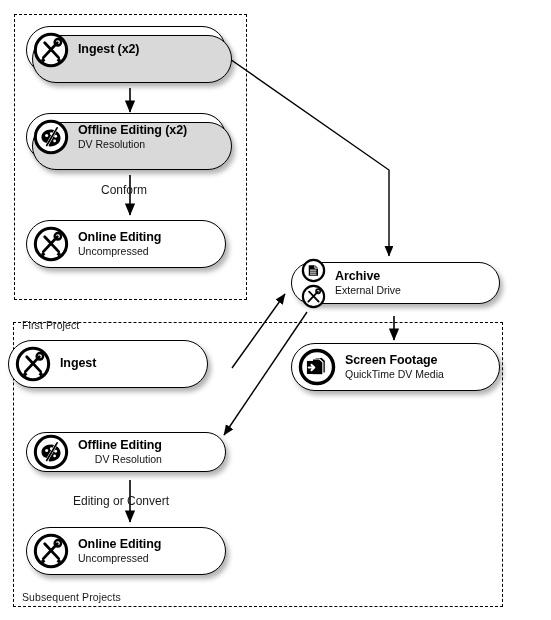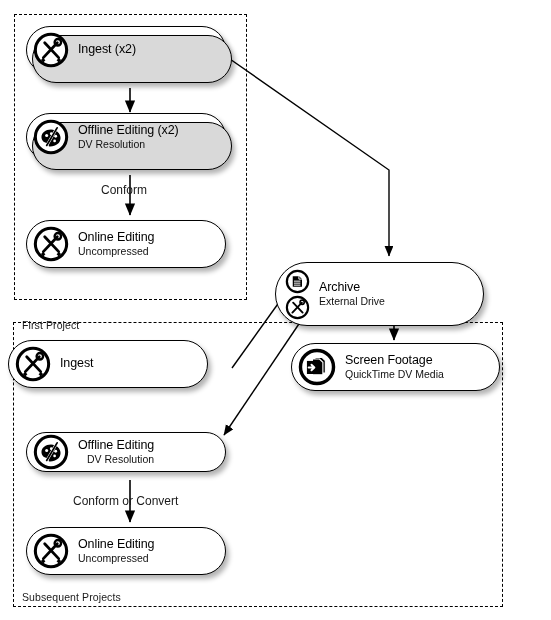--- a/index.html
+++ b/index.html
@@ -72,21 +72,21 @@
   }
   .node-text {
     display: flex;
     flex-direction: column;
     justify-content: center;
     margin-left: 9px;
     line-height: 1.08;
   }
   .node-title {
     font-size: 12.5px;
-    font-weight: normal;
+    font-weight: bold;
     color: #000000;
     white-space: nowrap;
     letter-spacing: -.1px;
   }
   .node-sub {
     font-size: 10.5px;
     font-weight: normal;
     color: #111111;
     white-space: nowrap;
     margin-top: 1px;
@@ -216,21 +216,21 @@
         <path d="M11.2 28.8 l-2.4 2.4 2.6 2.6 2.4-2.4 z" fill="#000"></path>
         <path d="M28.8 28.8 l2.4 2.4 -2.6 2.6 -2.4-2.4 z" fill="#000"></path>
       </svg>
     </span>
     <span class="node-text">
       <span class="node-title">Online Editing</span>
       <span class="node-sub">Uncompressed</span>
     </span>
   </div>
 
-  <div class="node" style="left:275px; top:262px; width:209px; height:64px;">
+  <div class="node" style="left:291px; top:262px; width:209px; height:42px;">
     <span class="node-icon dual">
       <svg width="25" height="25" viewBox="0 0 40 40">
         <circle cx="20" cy="20" r="17" fill="#fff" stroke="#000" stroke-width="3.6"></circle>
         <path d="M12.4 11.6 h10.2 l4.6 4.4 v12.4 h-14.8 z" fill="#000"></path>
         <path d="M22.2 11.6 v4.6 h4.8" fill="none" stroke="#fff" stroke-width="1.5"></path>
         <g stroke="#fff" stroke-width="1.6" stroke-linecap="round">
           <line x1="15" y1="19.4" x2="24" y2="19.4"></line>
           <line x1="15" y1="22.6" x2="24" y2="22.6"></line>
           <line x1="15" y1="25.8" x2="24" y2="25.8"></line>
         </g>
@@ -301,21 +301,21 @@
           <line x1="15.2" y1="29.4" x2="26.8" y2="9.8"></line>
         </g>
       </svg>
     </span>
     <span class="node-text">
       <span class="node-title">Offline Editing</span>
       <span class="node-sub">DV Resolution</span>
     </span>
   </div>
 
-  <div class="edge-label" style="left:73px; top:494px;">Conform or Convert</div>
+  <div class="edge-label" style="left:73px; top:494px;">Editing or Convert</div>
 
   <div class="node" style="left:26px; top:527px; width:200px; height:48px;">
     <span class="node-icon">
       <svg width="36" height="36" viewBox="0 0 40 40">
         <circle cx="20" cy="20" r="17.4" fill="#fff" stroke="#000" stroke-width="3.4"></circle>
         <g stroke="#000" stroke-width="3.1" stroke-linecap="round">
           <line x1="11.5" y1="28.5" x2="27" y2="12"></line>
           <line x1="28.5" y1="28.5" x2="13" y2="12"></line>
         </g>
         <circle cx="27.6" cy="11.4" r="3.6" fill="none" stroke="#000" stroke-width="2.6"></circle>

